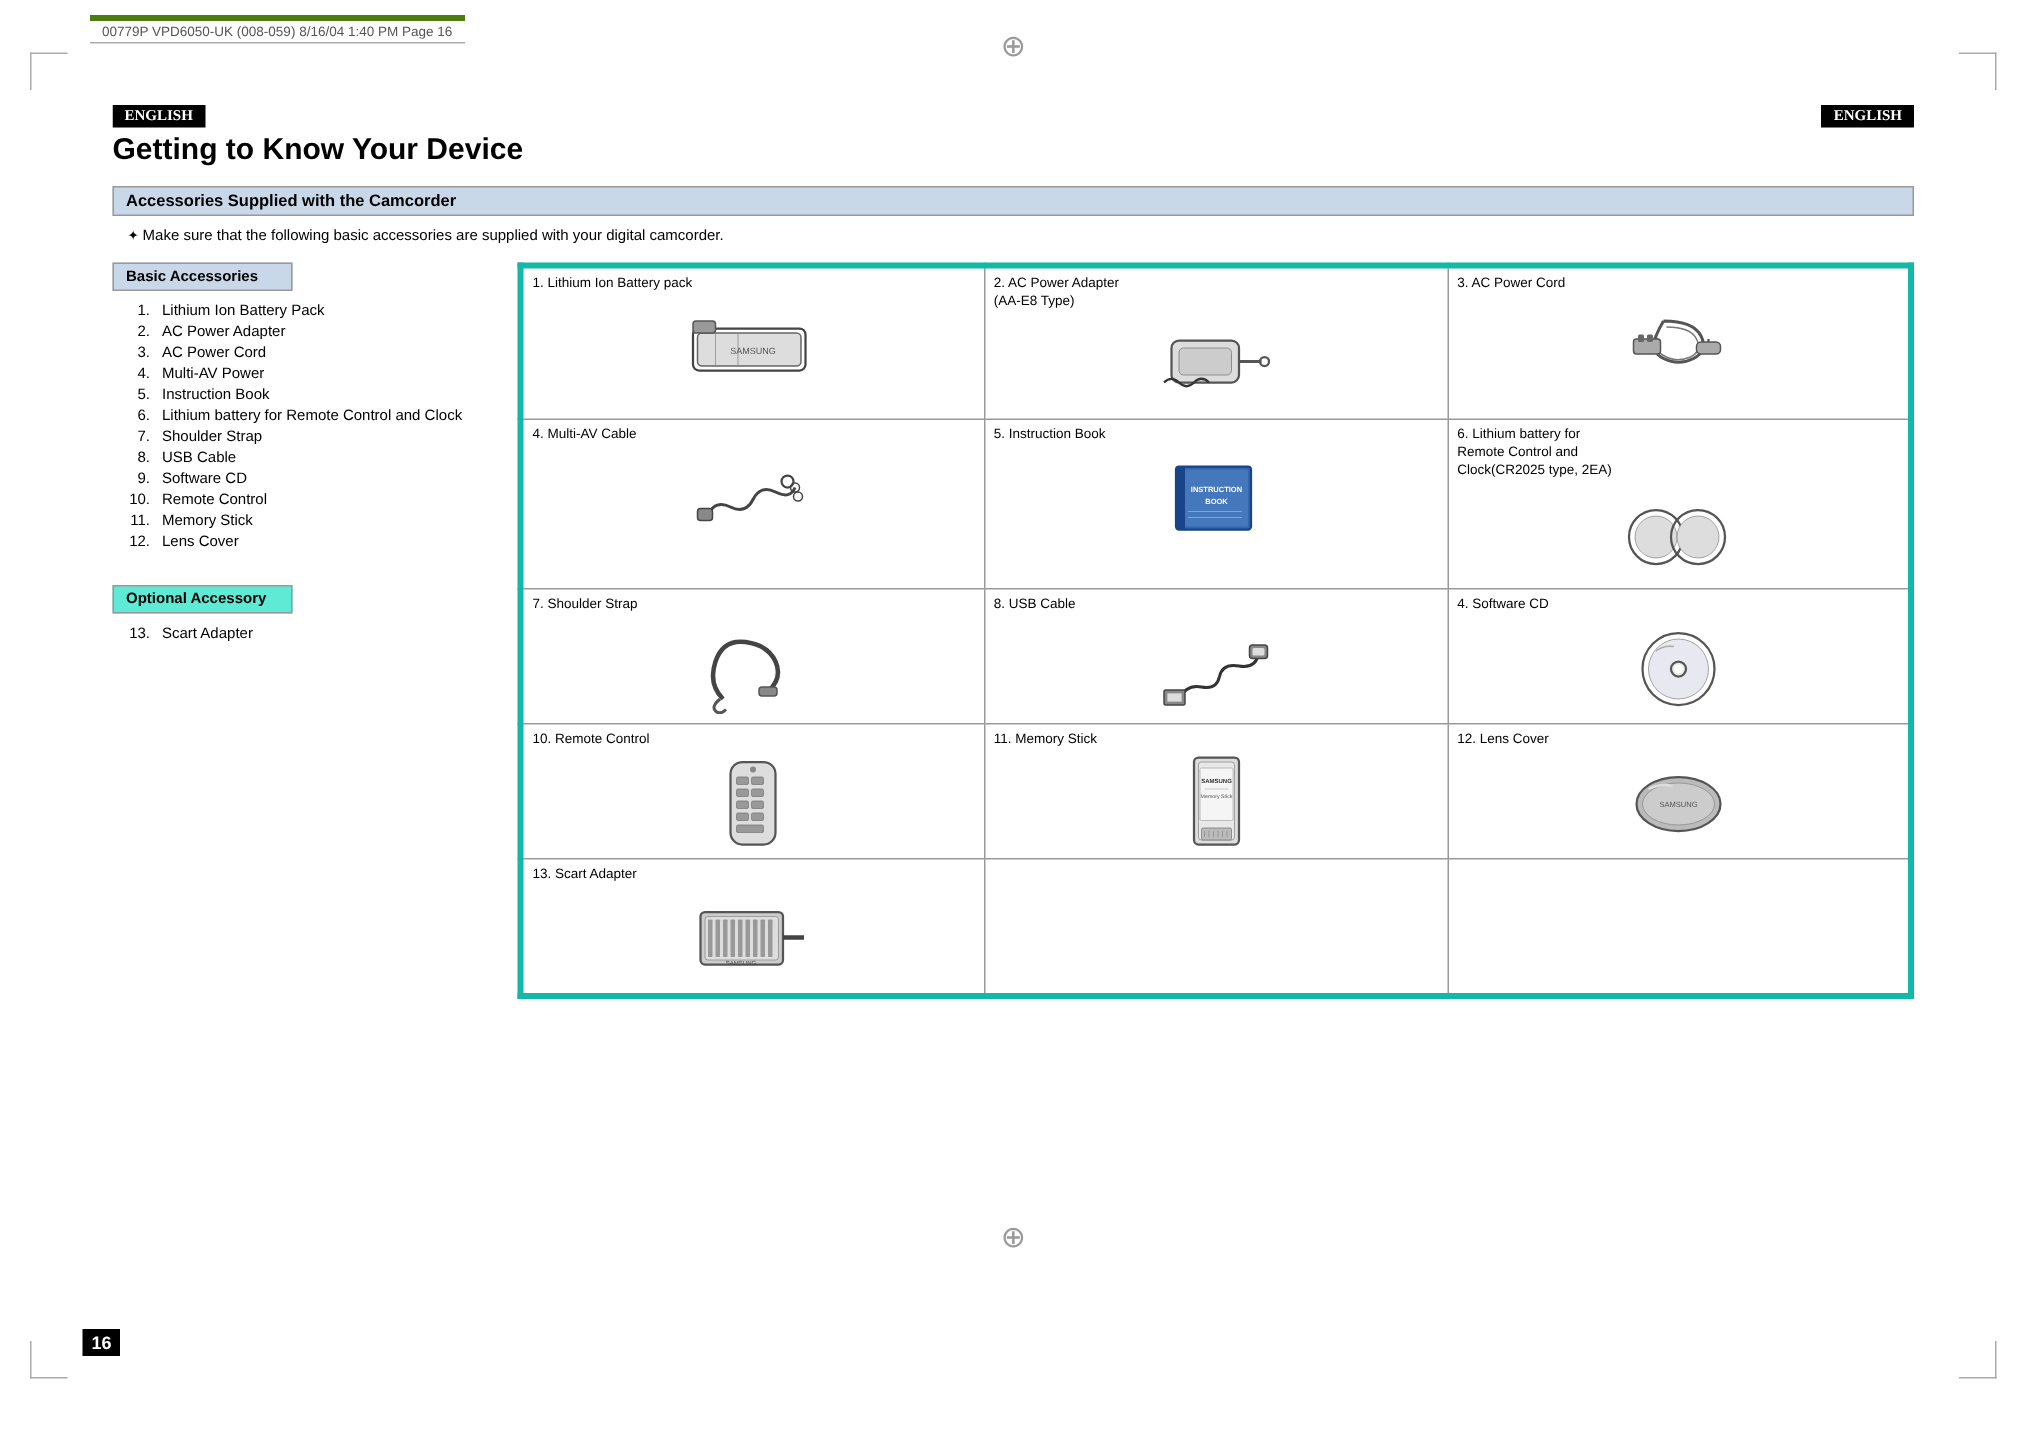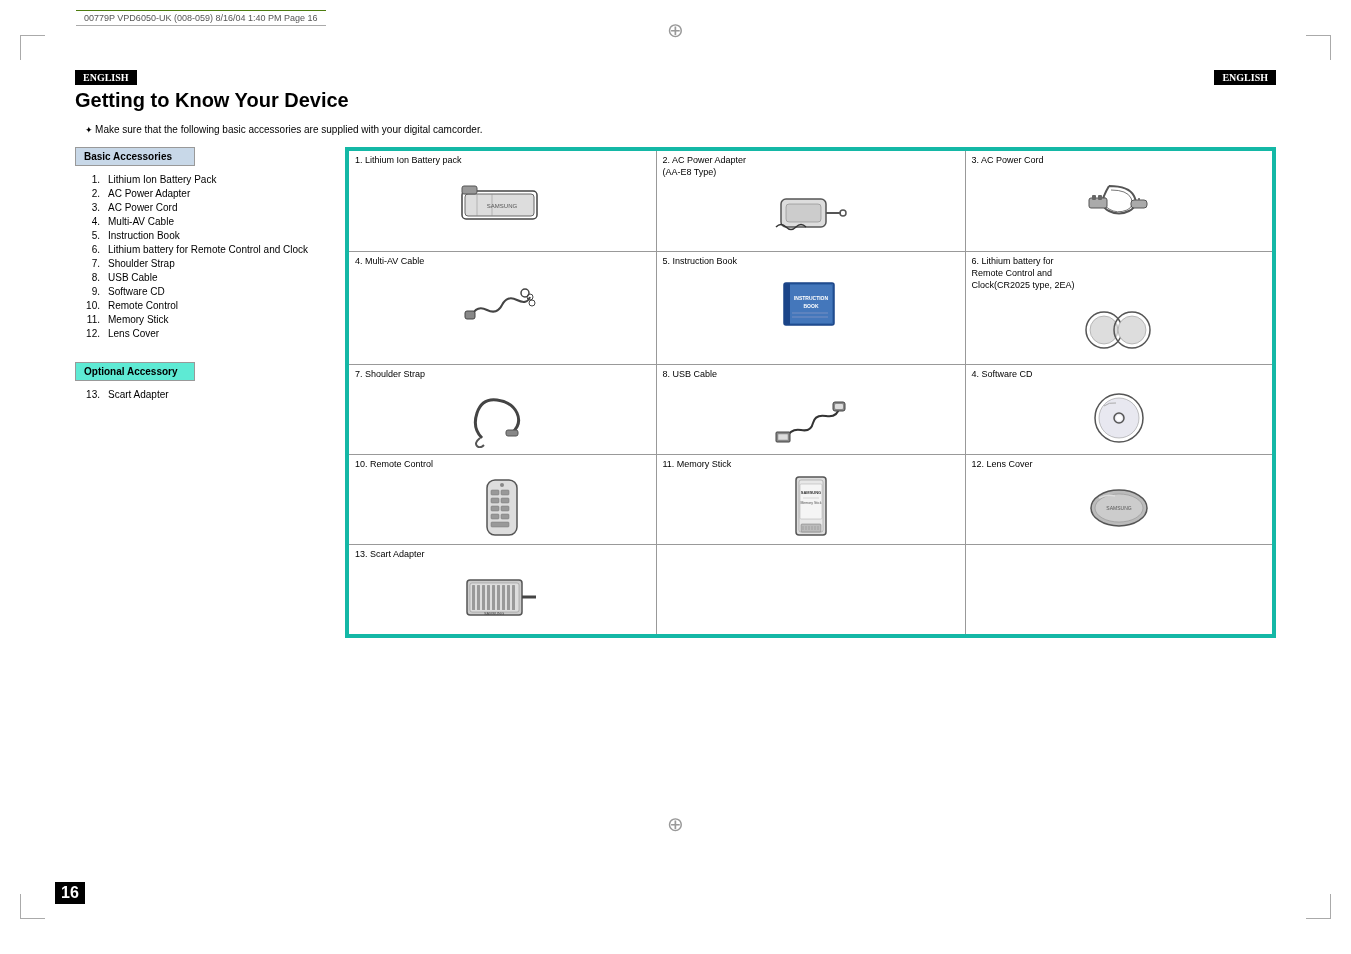--- a/index.html
+++ b/index.html
@@ -21,24 +21,23 @@
       position: relative;
     }
 
     
     .file-info {
       font-size: 9px;
       color: #555;
       position: absolute;
       top: 10px;
       left: 60px;
-      border-top: 1px solid #4d7c0f;
+      border-top: 4px solid #4d7c0f;
       border-bottom: 1px solid #aaa;
       padding: 2px 8px;
-      margin-left: 16px;
     }
 
     
     .main-content {
       margin: 50px 55px 20px 55px;
     }
 
     
     .english-badge-left {
       display: inline-block;
@@ -182,21 +181,21 @@
       justify-content: center;
     }
 
     
     .page-number {
       position: absolute;
       bottom: 50px;
       left: 55px;
       background: #000;
       color: #fff;
-      font-size: 16px;
+      font-size: 12px;
       font-weight: bold;
       padding: 2px 6px;
     }
 
     
     .border-tl-h { position: absolute; top: 35px; left: 20px; width: 25px; height: 1px; background: #aaa; }
     .border-tl-v { position: absolute; top: 35px; left: 20px; width: 1px; height: 25px; background: #aaa; }
     .border-tr-h { position: absolute; top: 35px; right: 20px; width: 25px; height: 1px; background: #aaa; }
     .border-tr-v { position: absolute; top: 35px; right: 20px; width: 1px; height: 25px; background: #aaa; }
     .border-bl-h { position: absolute; bottom: 35px; left: 20px; width: 25px; height: 1px; background: #aaa; }
@@ -248,20 +247,21 @@
 
   <div class="main-content">
 
     <div style="overflow:hidden; margin-bottom: 2px; font-family: Liberation Serif, serif;">
       <span class="english-badge-left">ENGLISH</span>
       <span class="english-badge-right">ENGLISH</span>
     </div>
 
     <div class="page-title">Getting to Know Your Device</div>
 
+    <div class="section-header">Accessories Supplied with the Camcorder</div>
 
     <div class="intro-text">Make sure that the following basic accessories are supplied with your digital camcorder.</div>
 
     <div class="two-col">
 
       <div class="left-col">
         <div class="subsection-header">Basic Accessories</div>
         <ul class="accessories-list">
           <li>
               <span class="num">1.</span>
@@ -270,21 +270,21 @@
           <li>
               <span class="num">2.</span>
               <span>AC Power Adapter</span>
             </li>
           <li>
               <span class="num">3.</span>
               <span>AC Power Cord</span>
             </li>
           <li>
               <span class="num">4.</span>
-              <span>Multi-AV Cable</span>
+              <span>Multi-AV Power</span>
             </li>
           <li>
               <span class="num">5.</span>
               <span>Instruction Book</span>
             </li>
           <li>
               <span class="num">6.</span>
               <span>Lithium battery for Remote Control and Clock</span>
             </li>
           <li>

